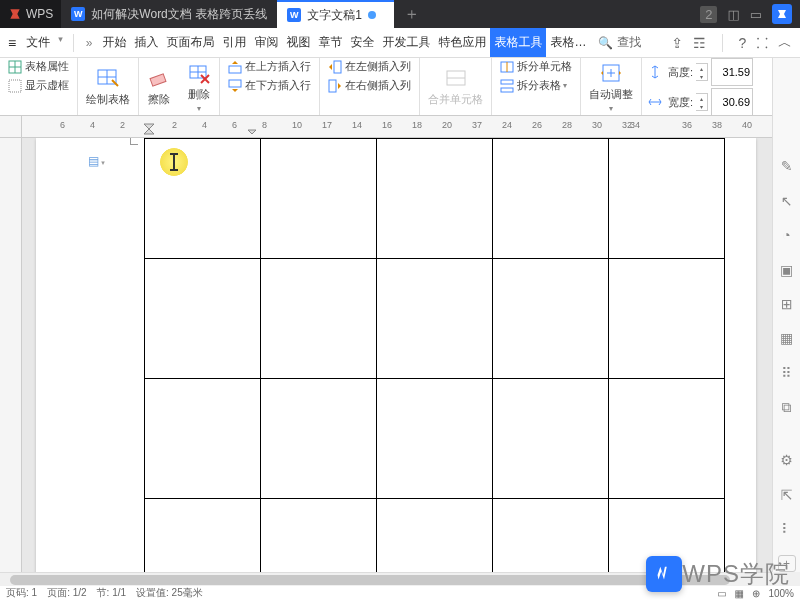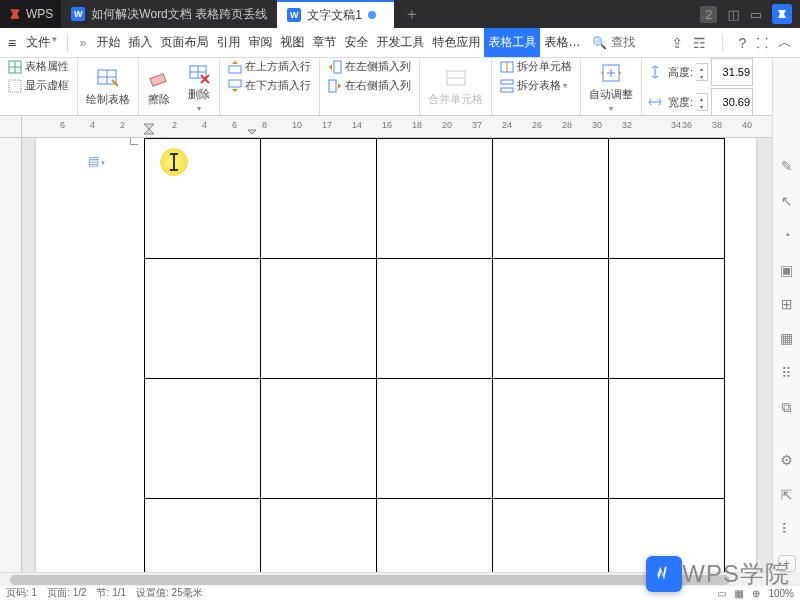--- a/index.html
+++ b/index.html
@@ -15,21 +15,21 @@
 .titlebar .dot { width:8px;height:8px;border-radius:50%;background:#4a9eff;margin-left:auto;margin-right:8px;}
 .titlebar .newtab { padding:0 10px;color:#888;font-size:16px;cursor:pointer;}
 .titlebar .right-ctrls { margin-left:auto;display:flex;align-items:center;gap:10px;padding-right:8px;}
 .titlebar .right-ctrls span { color:#999;font-size:13px;}
 .titlebar .badge { background:#555;color:#ccc;padding:1px 5px;border-radius:2px;font-size:11px;}
 .titlebar .wps-btn{width:20px;height:20px;background:#2977ff;border-radius:3px;display:flex;align-items:center;justify-content:center;}
 
 
 .menubar { height: 30px; background: #fff; border-bottom: 1px solid #ddd; display: flex; align-items: center; font-size: 12px; color: #333; }
 .menubar .ham { padding:0 6px 0 8px; font-size:14px;}
-.menubar .file-menu { padding:0 4px;display:flex;align-items:flex-start;gap:2px;}
+.menubar .file-menu { padding:0 4px;display:flex;align-items:flex-start;gap:8px;}
 .menubar .file-menu .chev{font-size:9px;color:#888;}
 .menubar .sep { width:1px;height:18px;background:#ddd;margin:0 6px;}
 .menubar .more { padding:0 6px;color:#888;}
 .menubar .ribbon-tabs { display:flex;align-items:center;height:100%;}
 .menubar .ribbon-tab { padding:0 4px;height:100%;display:flex;align-items:center;cursor:pointer;}
 .menubar .ribbon-tab.active { background:#2977ff;color:#fff;}
 .menubar .search { margin-left:8px;display:flex;align-items:center;gap:4px;color:#666;}
 .menubar .right-menu { margin-left:auto;display:flex;align-items:center;gap:10px;padding-right:8px;color:#666;}
 .menubar .right-menu span{font-size:14px;}
 
@@ -337,21 +337,21 @@
     <span class="tick" style="left:330px">14</span>
     <span class="tick" style="left:360px">16</span>
     <span class="tick" style="left:390px">18</span>
     <span class="tick" style="left:420px">20</span>
     <span class="tick" style="left:450px">37</span>
     <span class="tick" style="left:480px">24</span>
     <span class="tick" style="left:510px">26</span>
     <span class="tick" style="left:540px">28</span>
     <span class="tick" style="left:570px">30</span>
     <span class="tick" style="left:600px">32</span>
-    <span class="tick" style="left:649px">34</span>
+    <span class="tick" style="left:608px">34</span>
     <span class="tick" style="left:660px">36</span>
     <span class="tick" style="left:690px">38</span>
     <span class="tick" style="left:720px">40</span>
     <svg class="indent" style="left:121px" width="12" height="22">
         <path d="M1 8h10l-5 5z" fill="#ddd" stroke="#888"></path>
         <path d="M1 18h10l-5-5z" fill="#ddd" stroke="#888"></path>
       </svg>
     <svg class="indent" style="left:225px" width="10" height="22">
         <path d="M1 14h8l-4 4z" fill="#ddd" stroke="#888"></path>
       </svg>

